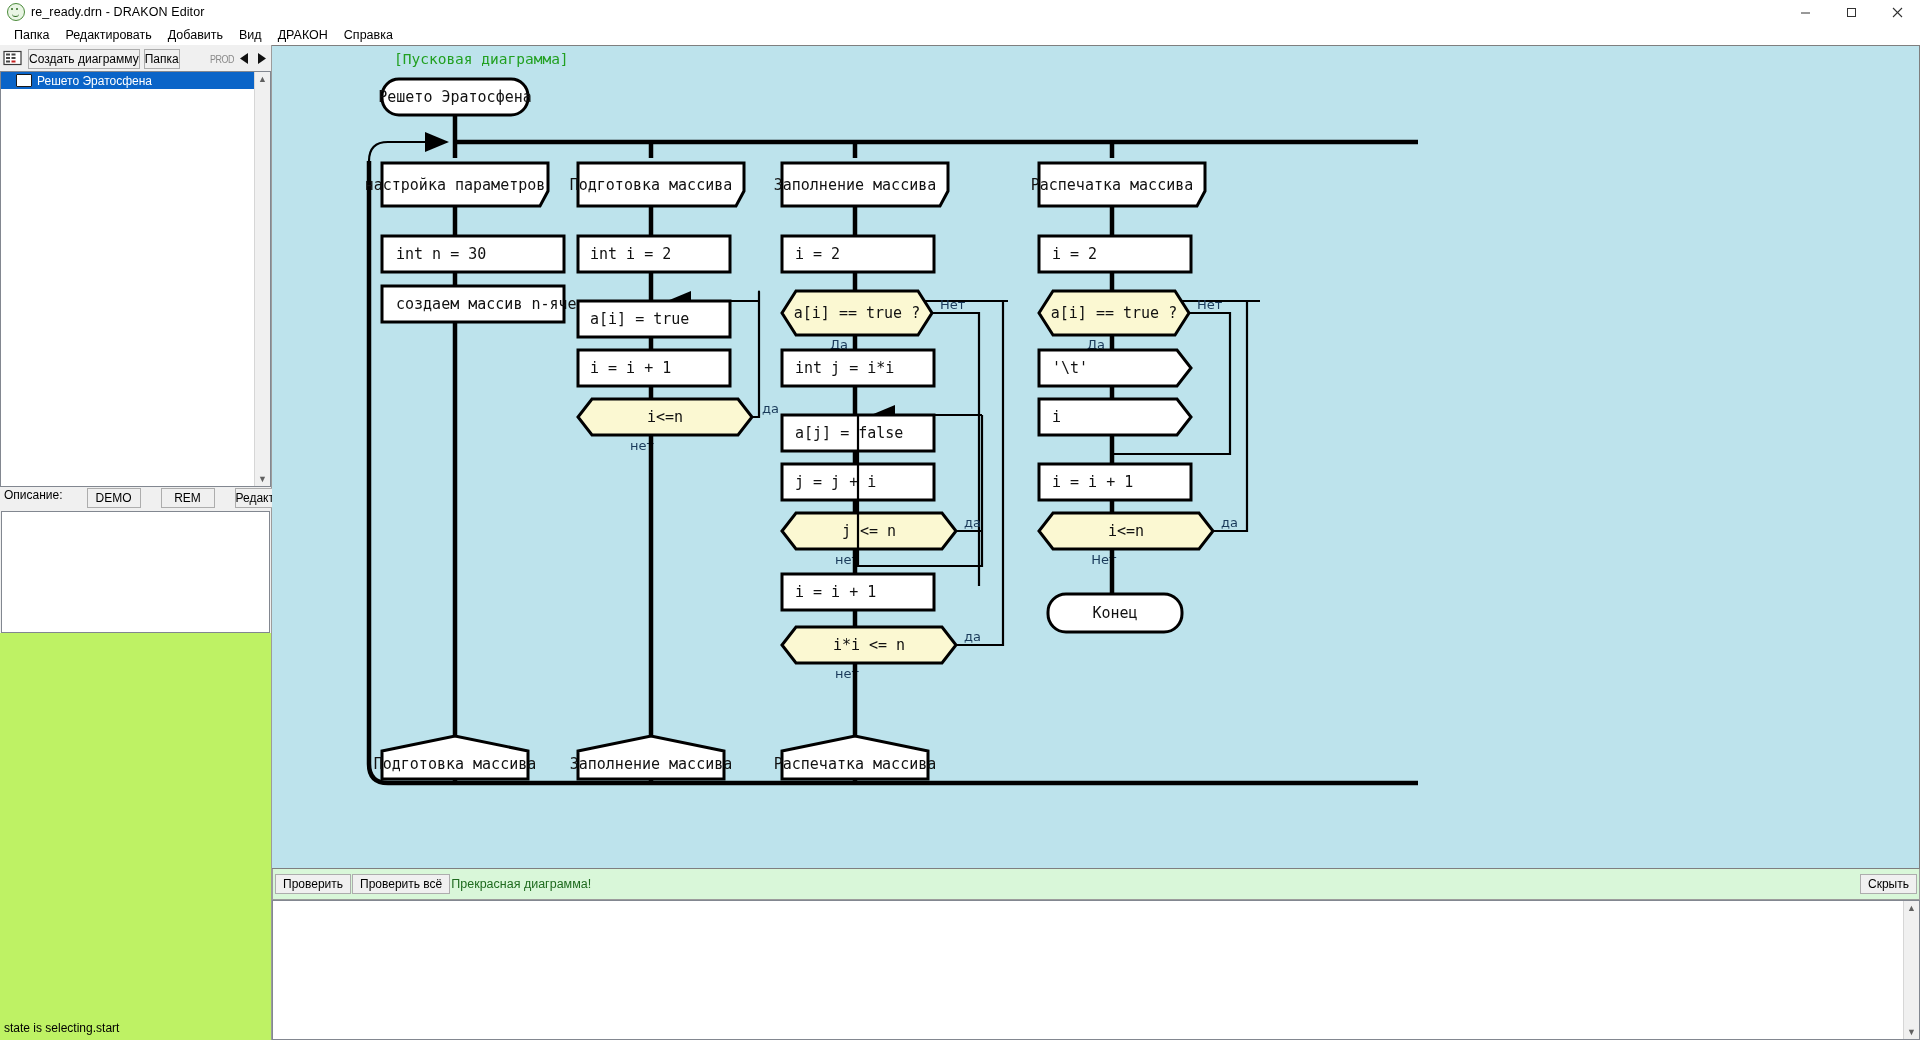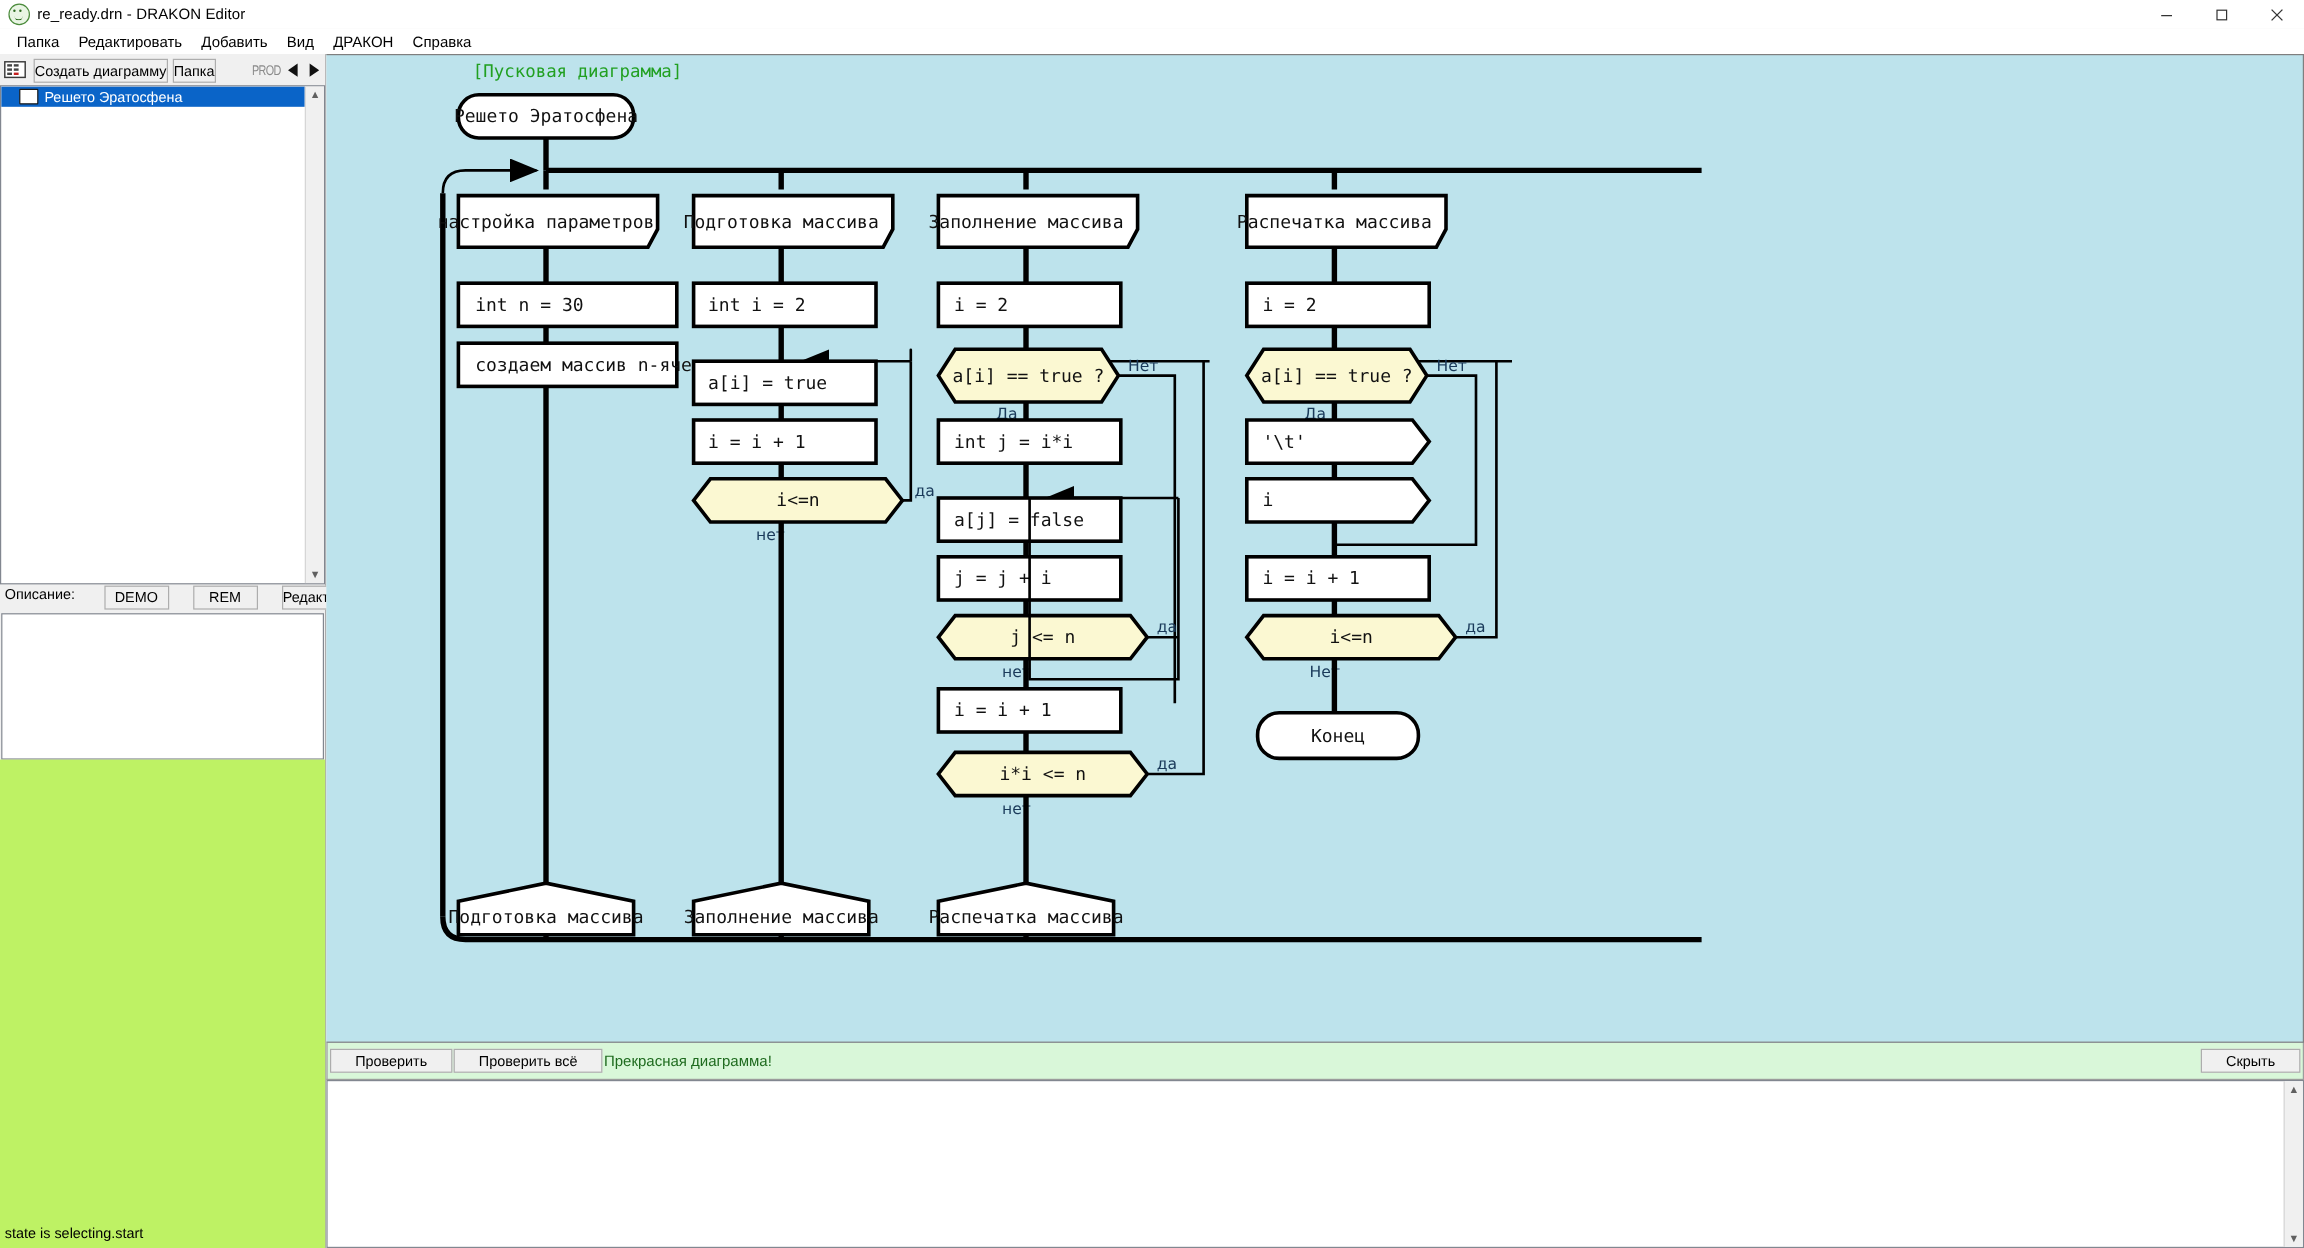--- a/index.html
+++ b/index.html
@@ -247,21 +247,21 @@
     border: 1px solid #9c9c9c;
     border-top: 0;
     flex: none;
   }
   .valbar .msg {
     flex: 1 1 auto;
     text-align: left;
     font-size: 12.5px;
     color: #1f6b1f;
   }
-  .val-btn { padding: 2px 20px; }
+  .val-btn { padding: 2px 7px; }
 
   .log-area {
     height: 138px;
     background: #ffffff;
     border: 1px solid #828790;
     flex: none;
     display: flex;
   }
   .log-body { flex: 1 1 auto; }
   .log-scroll {

